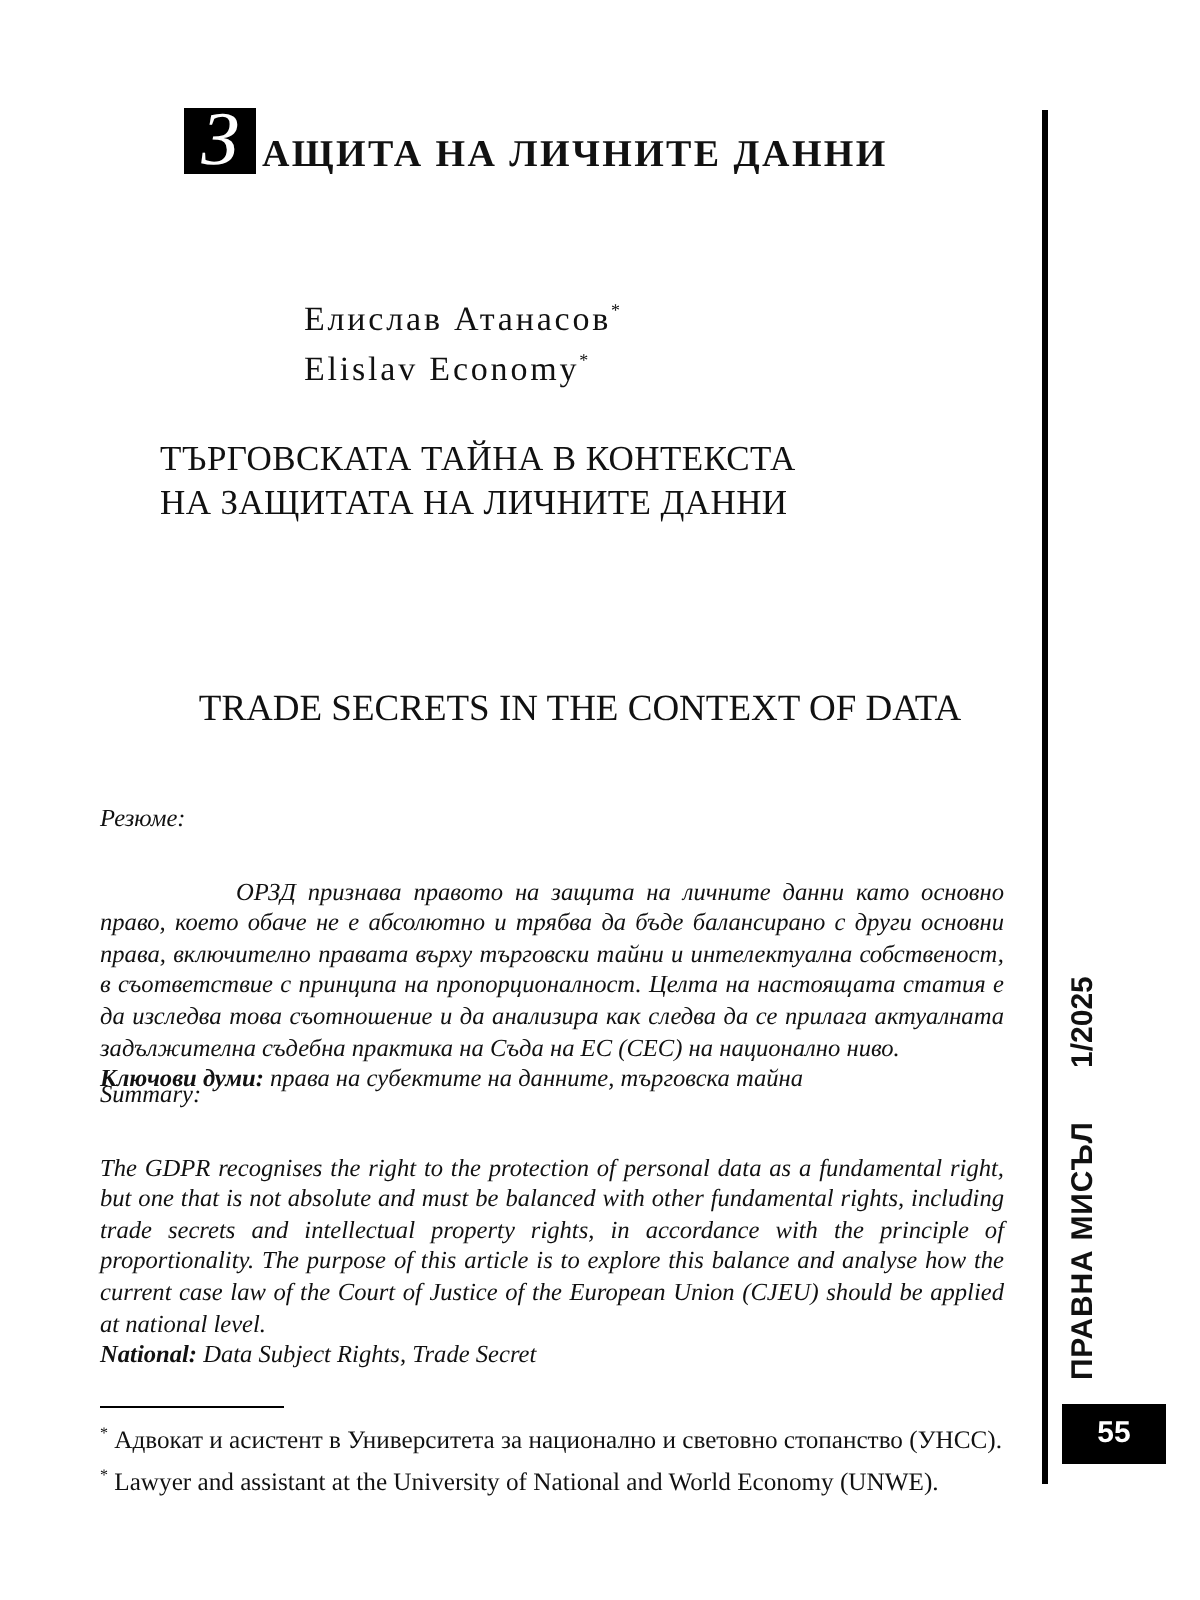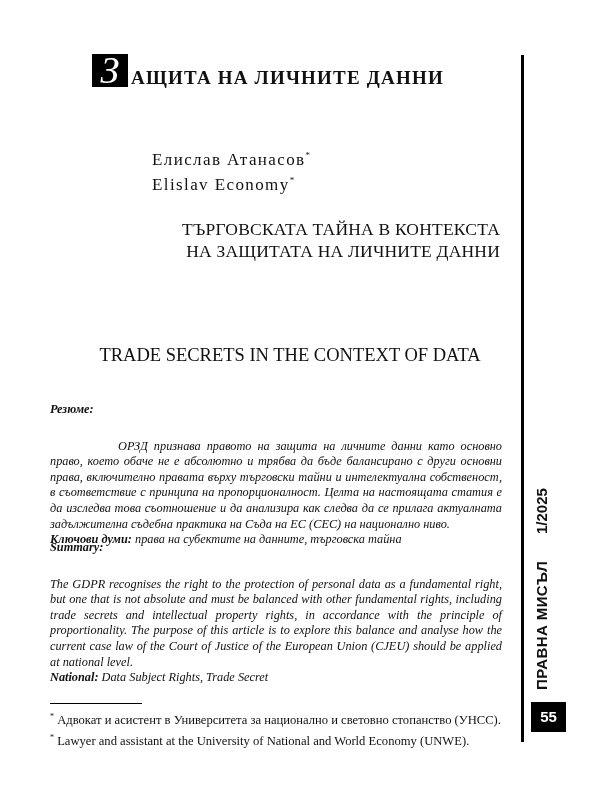--- a/index.html
+++ b/index.html
@@ -6,43 +6,43 @@
     html, body { width: 600px; height: 800px; background: #ffffff; overflow: hidden; }
     body { position: relative; font-family: "Liberation Serif", "DejaVu Serif", serif; color: #111; }
 
     .section-header { position: absolute; left: 92px; top: 54px; display: flex; align-items: flex-end; }
     .dropcap { width: 36px; height: 33px; background: #000; color: #fff; font-size: 38px; font-style: italic; line-height: 33px; text-align: center; font-family: "Liberation Serif", serif; }
     .section-rest { font-family: "Liberation Serif", serif; font-weight: bold; font-size: 19px; letter-spacing: 1.2px; margin-left: 3px; line-height: 19px; text-align: center; }
 
     .authors { position: absolute; left: 152px; top: 145px; font-size: 17px; letter-spacing: 1.4px; line-height: 21px; }
     .authors sup { font-size: 9px; vertical-align: 7px; }
 
-    .title-bg { position: absolute; left: 80px; width: 420px; top: 218px; text-align: right; font-size: 17.5px; line-height: 22px; letter-spacing: 0.2px; }
+    .title-bg { position: absolute; left: 80px; width: 420px; top: 218px; text-align: left; font-size: 17.5px; line-height: 22px; letter-spacing: 0.2px; }
     .title-en { position: absolute; left: 80px; width: 420px; top: 344px; text-align: center; font-size: 18.5px; line-height: 23px; }
 
     .abstract { position: absolute; left: 50px; width: 452px; font-style: italic; font-size: 12.3px; line-height: 15.6px; text-align: justify; }
     .abstract.bg { top: 402px; }
     .abstract.en { top: 540px; }
-    .abstract .label { font-weight: bold; display: block; }
+    .abstract .label { font-weight: normal; display: block; }
     .abstract .body { text-indent: 0; margin-top: 21px; }
     .abstract.bg .body { text-indent: 68px; }
     .kw-label { font-weight: bold; }
 
     .fn-rule { position: absolute; left: 50px; top: 703px; width: 92px; height: 1px; background: #000; }
     .footnotes { position: absolute; left: 50px; top: 708px; font-size: 12.6px; line-height: 17px; }
     .footnotes sup { font-size: 8px; vertical-align: 5px; }
 
     .v-rule { position: absolute; left: 521px; top: 55px; width: 3px; height: 687px; background: #000; }
 
     .side-vertical { position: absolute; left: 529px; top: 488px; width: 34px; height: 200px; }
     .side-text { position: absolute; font-family: "Liberation Sans", "DejaVu Sans", sans-serif; font-weight: bold; font-size: 15px; white-space: nowrap; transform: rotate(-90deg); transform-origin: left top; }
     .journal { left: 4px; top: 202px; letter-spacing: 0.4px; }
     .issue { left: 4px; top: 46px; }
 
-    .page-box { position: absolute; left: 531px; top: 702px; width: 35px; height: 30px; background: #000; color: #fff; font-family: "Liberation Sans", "DejaVu Sans", sans-serif; font-weight: bold; font-size: 15px; text-align: center; line-height: 30px; }
+    .page-box { position: absolute; left: 531px; top: 702px; width: 52px; height: 30px; background: #000; color: #fff; font-family: "Liberation Sans", "DejaVu Sans", sans-serif; font-weight: bold; font-size: 15px; text-align: center; line-height: 30px; }
   </style>
 </head>
 <body>
 
 <div class="section-header">
   <div class="dropcap">З</div>
   <div class="section-rest">АЩИТА НА ЛИЧНИТЕ ДАННИ</div>
 </div>
 
 <div class="authors">

